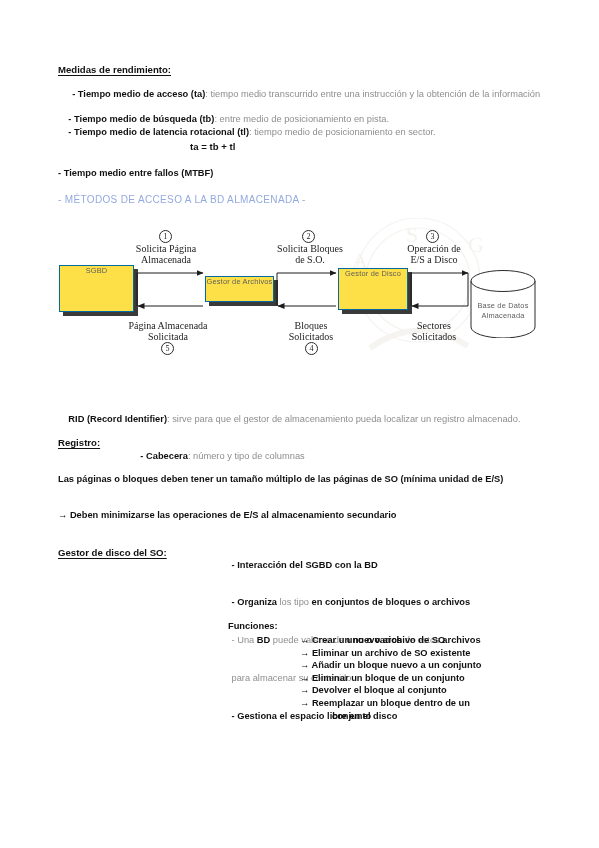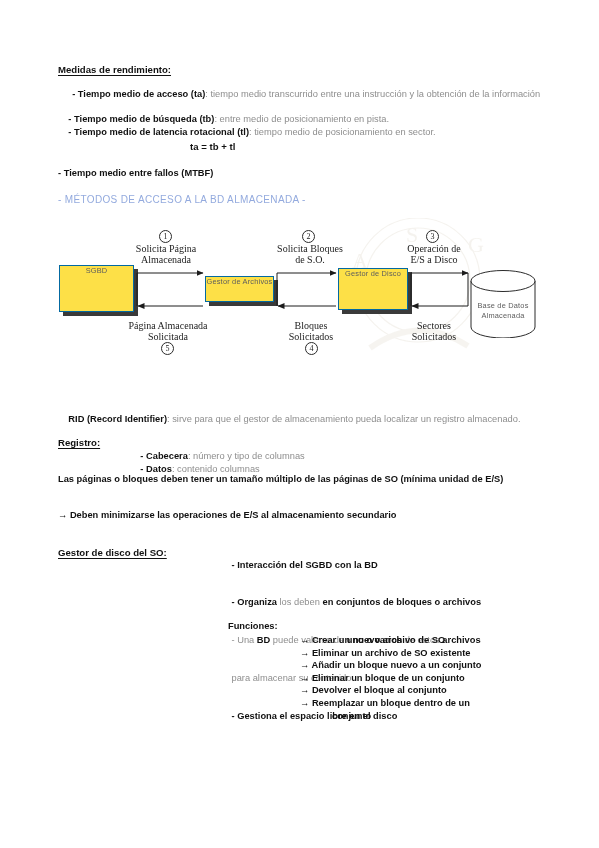--- a/index.html
+++ b/index.html
@@ -217,36 +217,33 @@
   <div class="blk line" style="left:58px; top:400px; width:486px;">
     <span class="b">RID (Record Identifier)</span><span class="g">:</span><span class="g"> sirve para que el gestor de almacenamiento pueda localizar un registro almacenado.</span>
   </div>
 
   <div class="blk heading-ul" style="left:58px; top:437px;">Registro:</div>
 
   <div class="blk line" style="left:130px; top:437px; width:400px;">
     <span class="b">-</span><span>&nbsp;</span><span class="b">Cabecera</span><span class="g">:</span><span class="g"> número y tipo de columnas</span>
   </div>
 
-  <div class="blk line" style="left:130px; top:450px; width:400px;">
-    <span class="b">-</span><span>&nbsp;</span><span class="b">Datos</span><span class="g">:</span><span class="g"> contenido columnas</span>
-  </div>
 
   <div class="blk line b" style="left:58px; top:473px; width:490px;">Las páginas o bloques deben tener un tamaño múltiplo de las páginas de SO (mínima unidad de E/S)</div>
 
   <div class="blk line b" style="left:58px; top:509px; width:490px;">→ Deben minimizarse las operaciones de E/S al almacenamiento secundario</div>
 
   <div class="blk heading-ul" style="left:58px; top:547px;">Gestor de disco del SO:</div>
 
   <div class="blk" style="left:216px; top:546px; width:320px;">
     <div class="line">
       <span class="b">- Interacción del SGBD con la BD</span>
     </div>
     <div class="line">
-      <span class="b">- </span><span class="b">Organiza</span><span class="g"> los deben </span><span class="b">en conjuntos de bloques o archivos</span>
+      <span class="b">- </span><span class="b">Organiza</span><span class="g"> los tipo </span><span class="b">en conjuntos de bloques o archivos</span>
     </div>
     <div class="line">
       <span class="g">- </span><span class="g">Una </span><span class="b">BD</span><span class="g"> puede valerse de </span><span class="b">uno o varios</span><span class="g"> de estos </span><span class="b">archivos</span>
     </div>
     <div class="line">
       <span class="g">para almacenar su contenido</span>
     </div>
     <div class="line">
       <span class="b">- Gestiona el espacio libre en el disco</span>
     </div>

